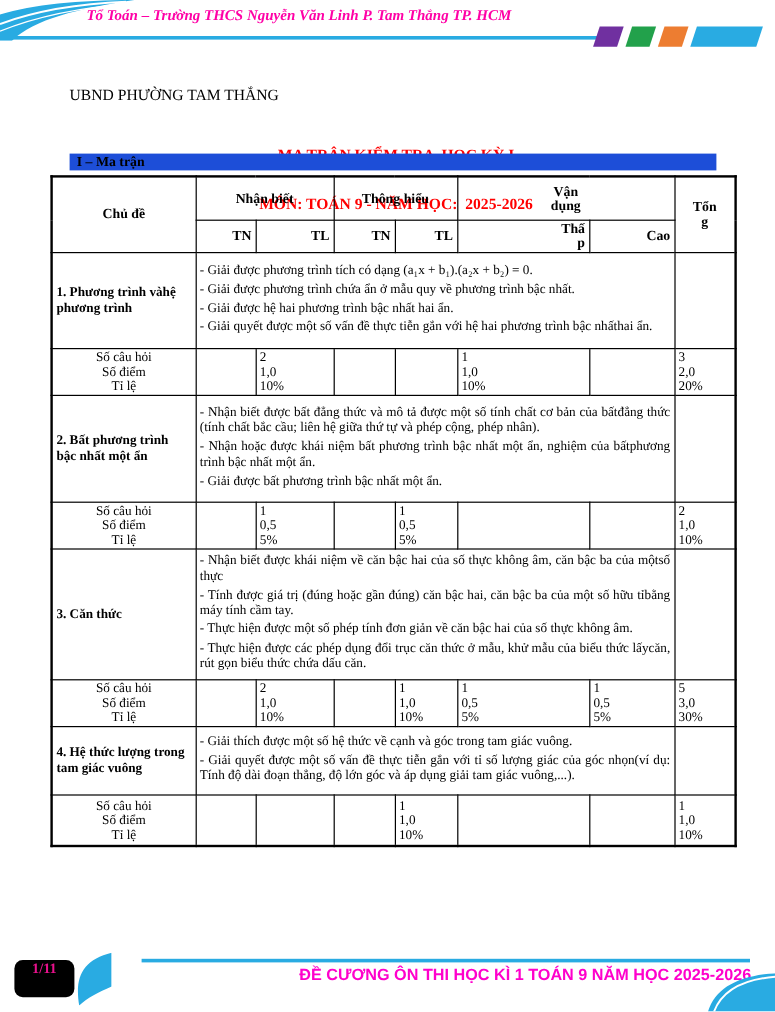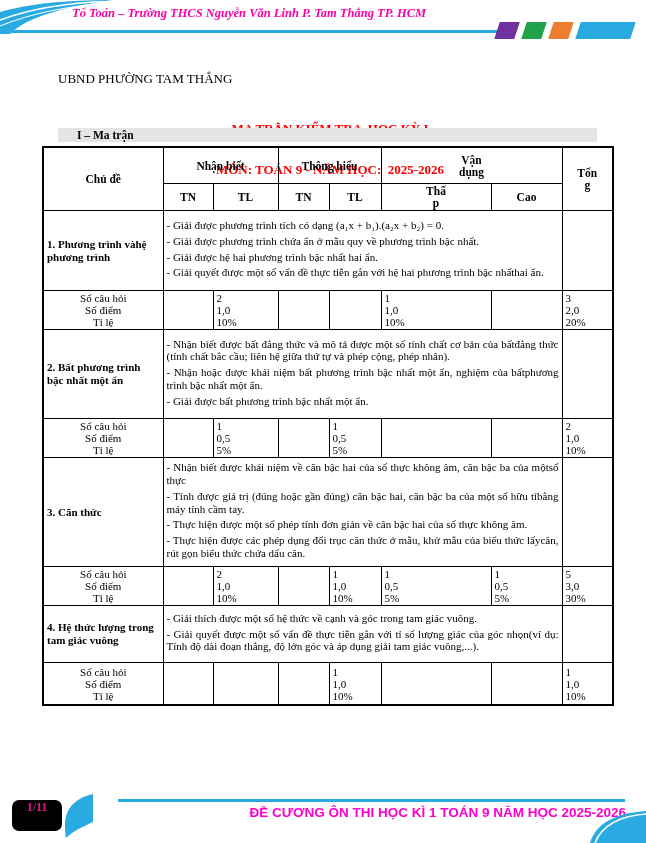--- a/index.html
+++ b/index.html
@@ -21,35 +21,35 @@
     font-style:italic;font-weight:bold;font-size:12.5px;white-space:nowrap;font-family:Liberation Serif, serif;
   }
   .org{position:absolute;left:58px;top:48px;font-size:13px;line-height:13px;margin-top:24px;}
   .org .l2{font-weight:bold;}
   .doc-title{
     position:absolute;left:30px;top:95px;width:600px;text-align:center;
     color:#FF0000;font-weight:bold;font-size:13px;line-height:13.5px;white-space:pre;
   }
   .section-bar{
     position:absolute;left:58px;top:128px;width:539px;height:14px;
-    background:#e5e5e5;font-weight:bold;font-size:11.5px;line-height:14px;padding-left:19px;
+    background:#1d4ed8;font-weight:bold;font-size:11.5px;line-height:14px;padding-left:6px;
     box-sizing:border-box;
     font-family:Liberation Serif, serif;
   }
   
   .matrix{
     position:absolute;left:42px;top:146px;width:570px;
     border-collapse:collapse;table-layout:fixed;font-size:11px;
     border:2px solid #000;
   }
   .matrix td{border:1px solid #000;padding:1px 3px;vertical-align:middle;overflow:hidden;}
   .hcell{font-weight:bold;text-align:center;font-size:11.5px;line-height:12px;}
   .pre{white-space:pre-line;}
   .row-h1 td{height:33px;}
-  .row-h2 td{height:20px;}
+  .row-h2 td{height:20px;text-align:right;}
   .topic{font-weight:bold;padding:2px 2px 2px 4px;line-height:13px;vertical-align:middle;margin-top:18px;}
   .desc-cell{vertical-align:top;padding:2px 6px 2px 5px;}
   .desc-item{text-align:justify;line-height:12.8px;margin-bottom:3px;}
   .slabel{text-align:center;white-space:pre-line;line-height:12px;}
   .sval{vertical-align:top;white-space:pre-line;line-height:12px;padding:1px 2px 1px 4px;text-align:left;}
   .h-c1{height:77px;} .h-s1{height:34px;}
   .h-c2{height:86px;} .h-s2{height:35px;}
   .h-c3{height:106px;}.h-s3{height:35px;}
   .h-c4{height:54px;} .h-s4{height:39px;}
   

